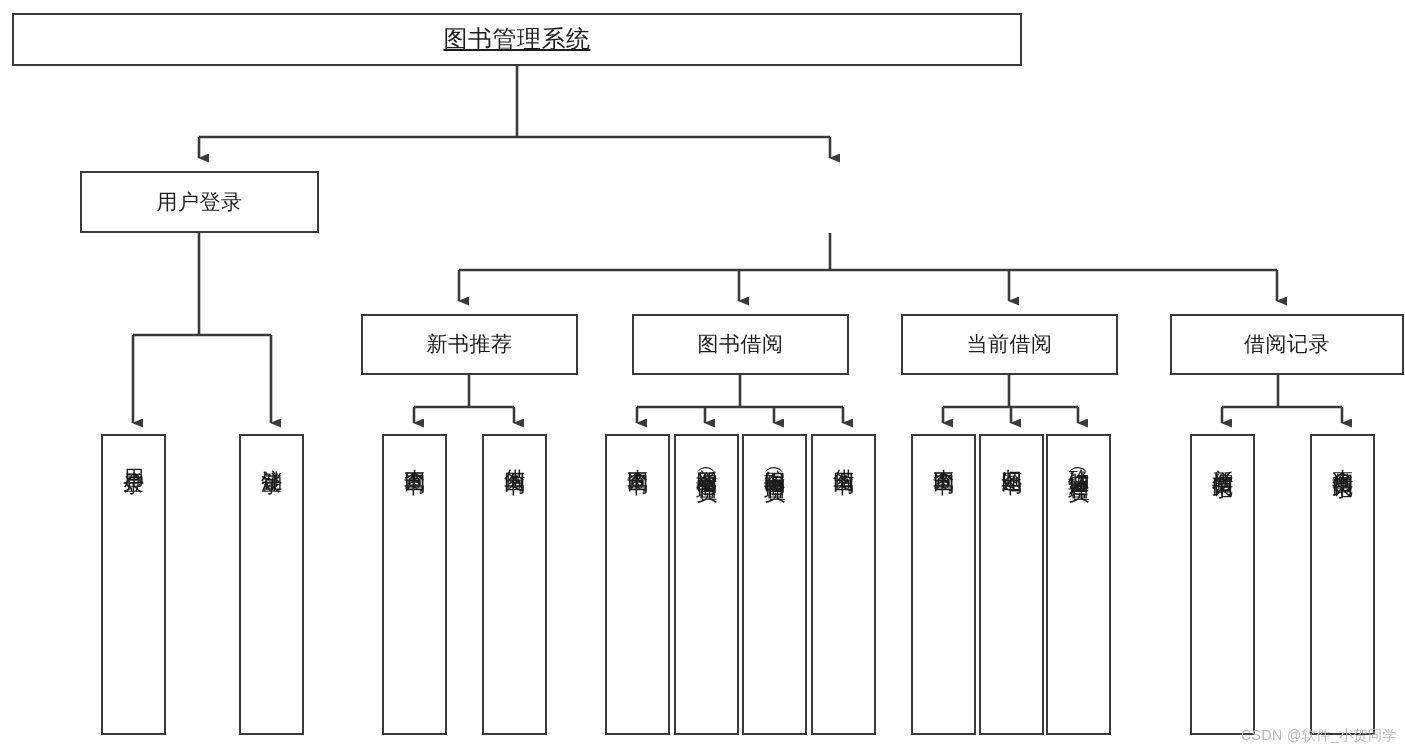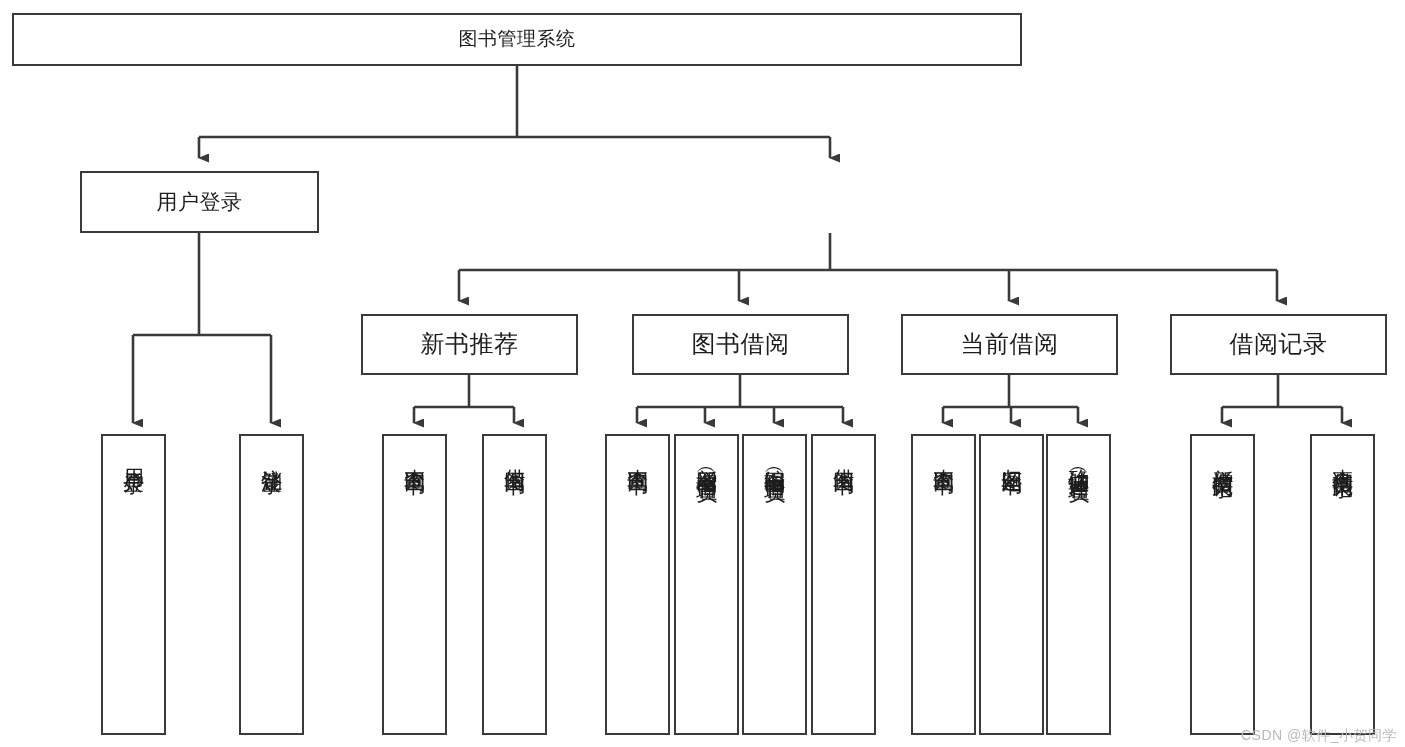--- a/index.html
+++ b/index.html
@@ -35,27 +35,28 @@
     color: #1d1d1d;
   }
   .node-label {
     display: block;
     text-align: center;
     line-height: 1.18;
     letter-spacing: 0.5px;
     white-space: nowrap;
   }
   .node-root .node-label {
-    font-size: 19px;
+    font-size: 24px;
+    text-decoration: underline;
   }
   .node-l1 .node-label {
     font-size: 21px;
   }
   .node-l2 .node-label {
-    font-size: 24px;
+    font-size: 21px;
   }
   .node-leaf {
     align-items: flex-start;
     justify-content: center;
     padding-top: 16px;
   }
   .node-leaf .node-label {
     writing-mode: vertical-rl;
     text-orientation: upright;
     font-size: 21px;
@@ -144,21 +145,21 @@
 
   <div class="node-box node-l2" style="left:361px; top:314px; width:217px; height:61px;">
     <span class="node-label">新书推荐</span>
   </div>
   <div class="node-box node-l2" style="left:632px; top:314px; width:217px; height:61px;">
     <span class="node-label">图书借阅</span>
   </div>
   <div class="node-box node-l2" style="left:901px; top:314px; width:217px; height:61px;">
     <span class="node-label">当前借阅</span>
   </div>
-  <div class="node-box node-l2" style="left:1170px; top:314px; width:217px; height:61px;">
+  <div class="node-box node-l2" style="left:1170px; top:314px; width:234px; height:61px;">
     <span class="node-label">借阅记录</span>
   </div>
 
   <div class="node-box node-leaf" style="left:101px; top:434px; width:65px; height:301px;">
     <span class="node-label">用户登录</span>
   </div>
   <div class="node-box node-leaf" style="left:239px; top:434px; width:65px; height:301px;">
     <span class="node-label">注销登录</span>
   </div>
 

